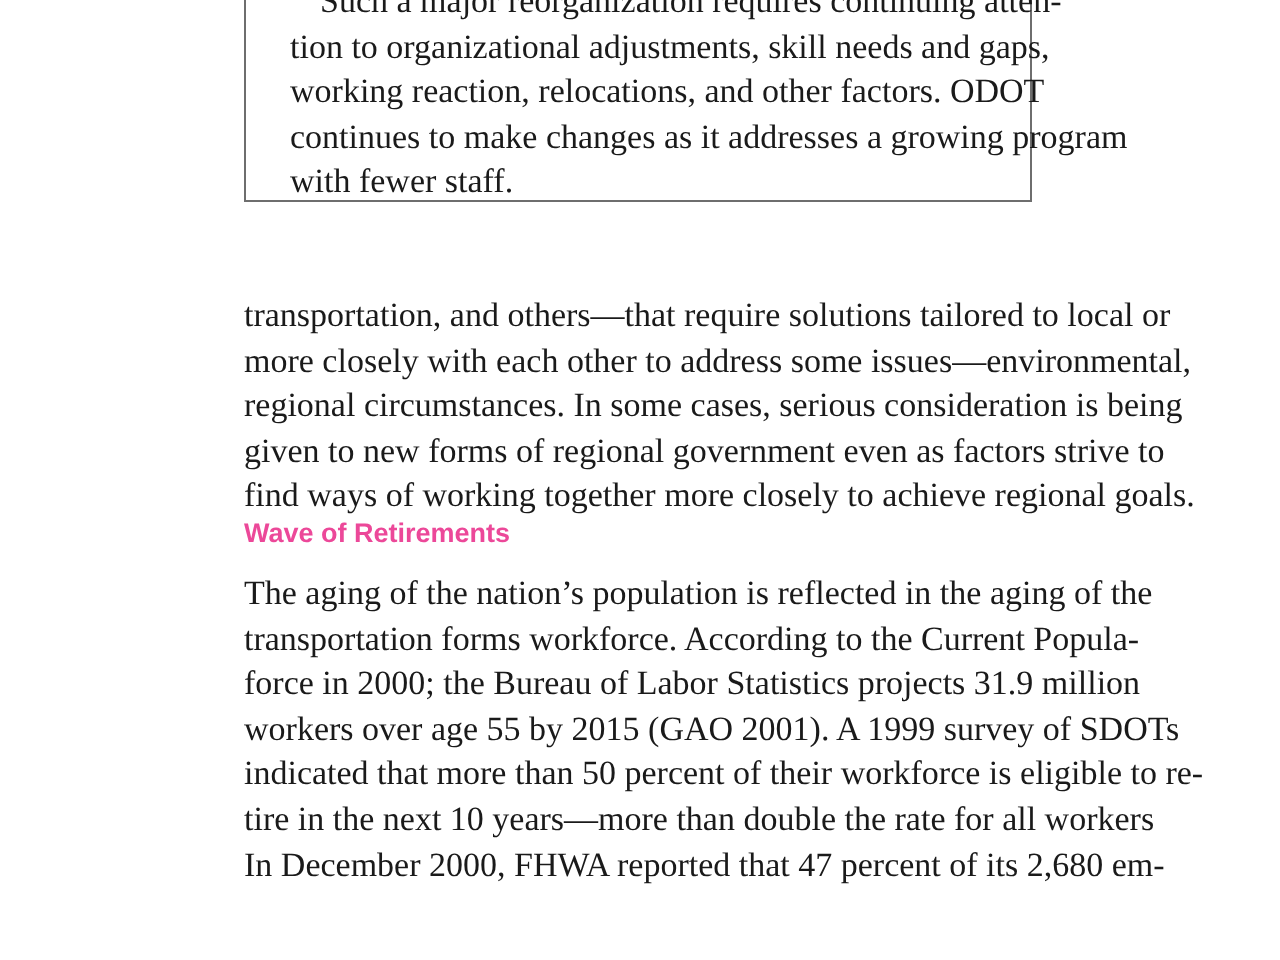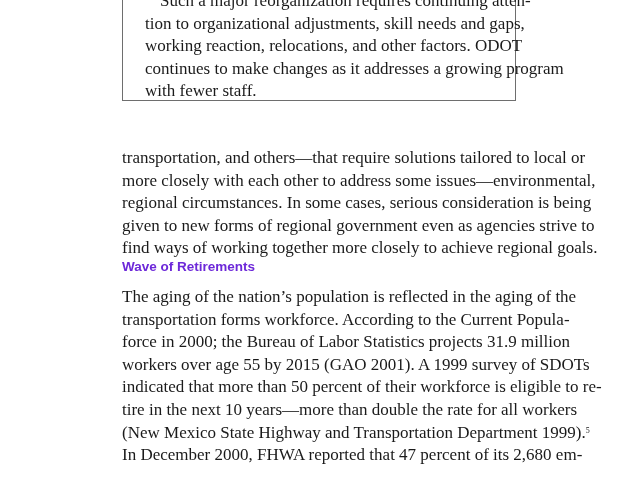--- a/index.html
+++ b/index.html
@@ -11,50 +11,49 @@
          font-size: 17px; line-height: 22.4px; text-align: justify; }
   .box-text .line { display: block; white-space: nowrap; text-align-last: justify; }
   .box-text .line.indent { padding-left: 15px; }
   .box-text .line.last { text-align-last: left; }
   .main { position: absolute; left: 122px; width: 396px; }
   .p1 { top: 147px; }
   .line { display: block; white-space: nowrap; font-size: 17px; line-height: 22.6px;
           text-align: justify; text-align-last: justify; }
   .line.last { text-align-last: left; font-family: Liberation Serif, serif; }
   .heading { position: absolute; left: 122px; top: 259px; font-family: "Liberation Sans", "DejaVu Sans", sans-serif;
-          font-weight: bold; font-size: 13.5px; color: #6d28d9; }
+          font-weight: bold; font-size: 13.5px; color: #ec4899; }
   .p2 { top: 286px; }
   sup { font-size: 8px; vertical-align: top; position: relative; top: -2px; }
 </style>
 </head>
 <body>
 
 <div class="sidebar-box">
   <div class="box-text">
     <span class="line indent">Such a major reorganization requires continuing atten-</span>
     <span class="line">tion to organizational adjustments, skill needs and gaps,</span>
     <span class="line">working reaction, relocations, and other factors. ODOT</span>
     <span class="line">continues to make changes as it addresses a growing program</span>
     <span class="line last">with fewer staff.</span>
   </div>
 </div>
 
 <div class="main p1">
   <span class="line">transportation, and others—that require solutions tailored to local or</span>
   <span class="line">more closely with each other to address some issues—environmental,</span>
   <span class="line">regional circumstances. In some cases, serious consideration is being</span>
-  <span class="line">given to new forms of regional government even as agencies strive to</span>
+  <span class="line">given to new forms of regional government even as factors strive to</span>
   <span class="line last">find ways of working together more closely to achieve regional goals.</span>
 </div>
 
 <div class="heading">Wave of Retirements</div>
 
 <div class="main p2">
   <span class="line">The aging of the nation’s population is reflected in the aging of the</span>
   <span class="line">transportation forms workforce. According to the Current Popula-</span>
   <span class="line">force in 2000; the Bureau of Labor Statistics projects 31.9 million</span>
   <span class="line">workers over age 55 by 2015 (GAO 2001). A 1999 survey of SDOTs</span>
   <span class="line">indicated that more than 50 percent of their workforce is eligible to re-</span>
   <span class="line">tire in the next 10 years—more than double the rate for all workers</span>
-  <span class="line"><span>(New Mexico State Highway and Transportation Department 1999).</span><sup>5</sup></span>
   <span class="line">In December 2000, FHWA reported that 47 percent of its 2,680 em-</span>
 
 </div>
 
 </body></html>

